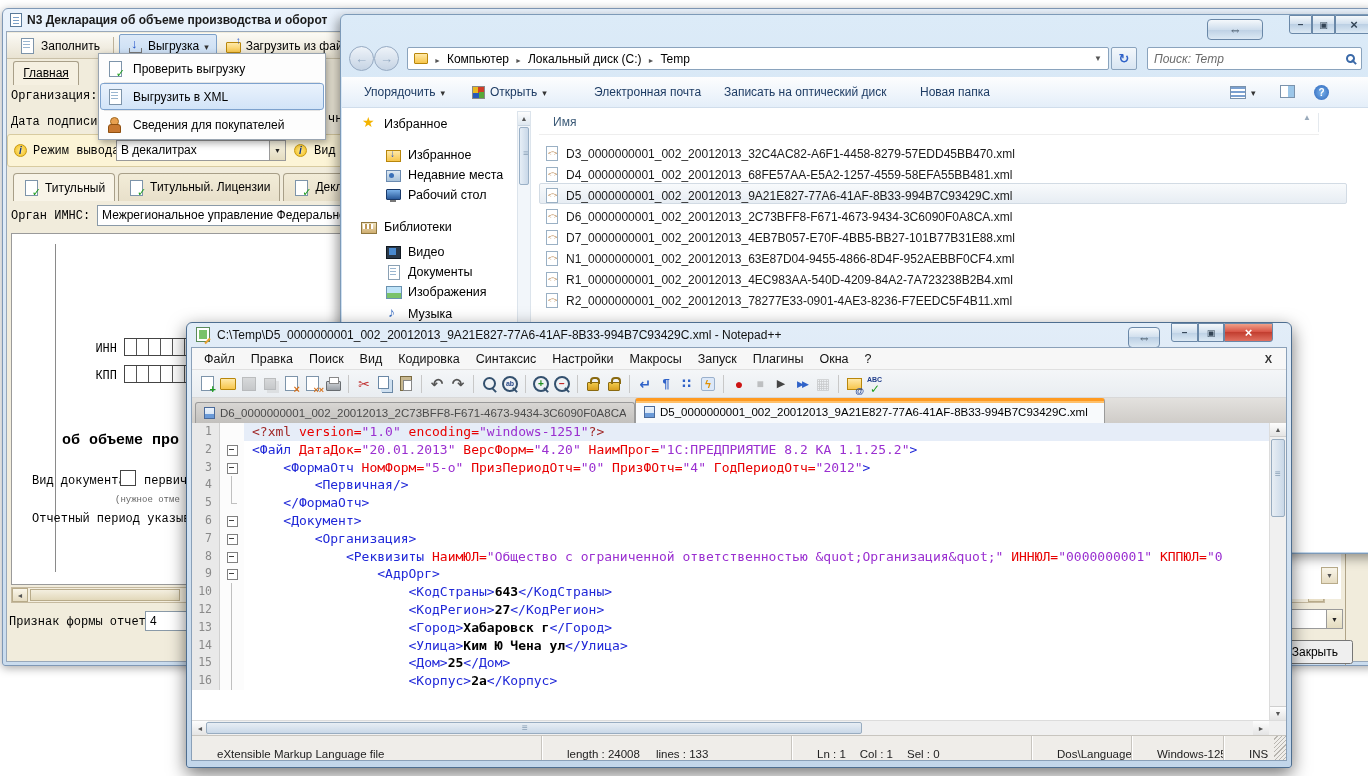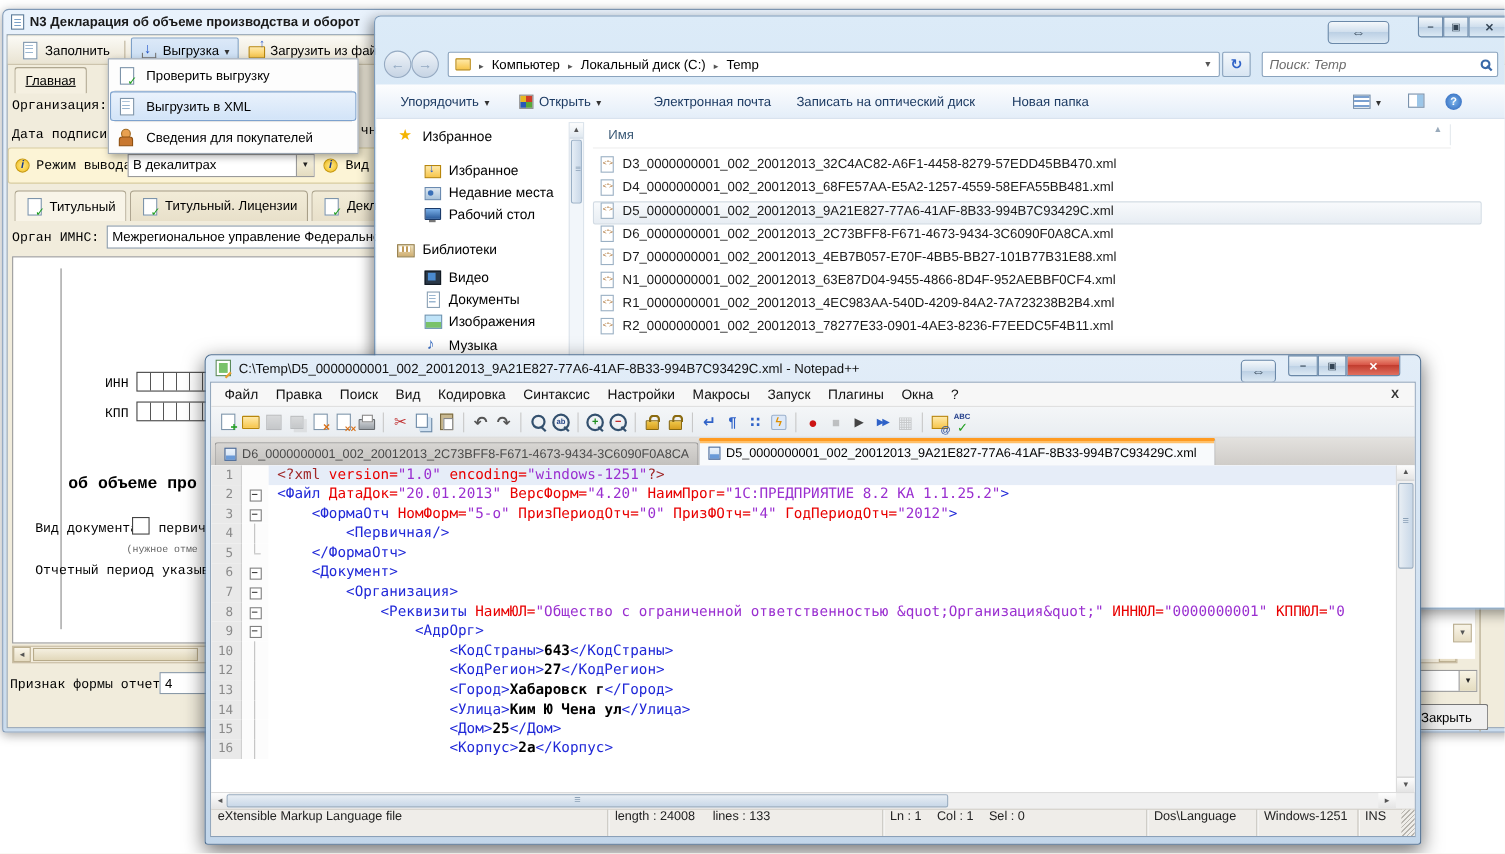--- a/index.html
+++ b/index.html
@@ -102,21 +102,21 @@
 .sic-pictures-icon::before{content:"";position:absolute;left:1px;top:2px;width:14px;height:11px;background:linear-gradient(#bfe3f8 55%,#79c26a 55%);border:1px solid #6a92b0;}
 .sic-music-icon::before{content:"♪";color:#3b6fc4;font-size:14px;position:absolute;left:3px;top:-2px;}
 .sidescroll{position:absolute;left:176px;top:96px;width:14px;height:442px;background:#f2f6fa;border:1px solid #dce4ec;}
 .scrbtn{height:14px;display:flex;align-items:center;justify-content:center;font-size:7px;color:#555;background:linear-gradient(#fdfdfd,#dfe8f0);border-bottom:1px solid #c8d4e0;}
 .sthumb{position:absolute;left:1px;right:1px;top:15px;height:58px;background:linear-gradient(90deg,#e6eef6,#c9d8e8);border:1px solid #9ab0c6;border-radius:2px;}
 .sthumb::after{content:"≡";position:absolute;left:3px;top:20px;color:#8aa0b6;font-size:9px;}
 .listhdr{position:absolute;left:198px;top:96px;width:780px;height:24px;border-bottom:1px solid #eee;color:#3b5a77;font-size:12px;}
 .listhdr .sort-caret{position:absolute;right:8px;top:2px;color:#9ab;font-size:8px;}
 .listhdr .hline{position:absolute;right:0;top:2px;bottom:2px;width:1px;background:#e4e9ee;}
 #exp-files{position:absolute;left:198px;top:126px;width:808px;}
-.frow{display:flex;align-items:flex-start;height:21px;gap:8px;padding-left:6px;font-size:12px;color:#1a1a1a;border:1px solid transparent;border-radius:2px;}
+.frow{display:flex;align-items:flex-end;height:21px;gap:8px;padding-left:6px;font-size:12px;color:#1a1a1a;border:1px solid transparent;border-radius:2px;}
 .frow.sel{background:linear-gradient(#f8fafc,#e7edf3);border:1px solid #d2dbe4;}
 .xicon{width:12px;height:15px;background:#fff;border:1px solid #9ab0c4;position:relative;flex:0 0 12px;}
 .xicon::after{content:'<">';font-size:6px;color:#a86a28;position:absolute;top:3px;left:1px;}
 .fname{white-space:nowrap;}
 
 .wcgroup{position:absolute;display:flex;}
 .wc{height:19px;display:flex;align-items:center;justify-content:center;background:linear-gradient(#f4f8fb,#cfdeed 50%,#bcd0e4 50%,#dce9f4);border:1px solid #6a88a8;color:#345;font-size:10px;}
 .wc-swap{border-radius:4px;width:56px;height:21px;}
 .wc-swap::before{content:"⇔";font-size:13px;}
 .wc-min{width:23px;border-radius:0 0 0 3px;}
@@ -201,21 +201,21 @@
 .nvscroll .scrbtn{background:linear-gradient(#fdfdfd,#e4e4e4);border-bottom:1px solid #cecece;}
 .nvthumb{position:absolute;left:1px;right:1px;top:16px;height:78px;background:linear-gradient(90deg,#e8eef4,#c9d8e8);border:1px solid #98acc0;border-radius:2px;}
 .nvthumb::after{content:"≡";position:absolute;left:3px;top:28px;color:#8aa0b6;font-size:10px;}
 .nhscroll{height:15px;background:#f0f0f0;border-top:1px solid #dcdcdc;position:relative;}
 .nh-left,.nh-right{position:absolute;top:0;width:16px;height:14px;display:flex;align-items:center;justify-content:center;font-size:7px;color:#555;background:linear-gradient(#fdfdfd,#e4e4e4);}
 .nh-left{left:0;}
 .nh-right{right:17px;}
 .nhthumb{position:absolute;left:14px;top:1px;width:656px;height:12px;background:linear-gradient(#e8eef4,#c9d8e8);border:1px solid #98acc0;border-radius:2px;}
 .nhthumb::after{content:"≡";position:absolute;left:315px;top:-1px;color:#8aa0b6;font-size:10px;}
 .nstatus{height:25px;background:#efede9;border-top:1px solid #c8c5bf;display:flex;align-items:center;font-size:11.5px;color:#222;}
-.nseg{height:100%;display:flex;align-items:flex-start;padding:0 6px;border-left:1px solid #c8c5bf;box-shadow:inset 1px 0 0 #fff;gap:16px;white-space:nowrap;overflow:hidden;}
+.nseg{height:100%;display:flex;align-items:flex-end;padding:0 25px;border-left:1px solid #c8c5bf;box-shadow:inset 1px 0 0 #fff;gap:16px;white-space:nowrap;overflow:hidden;}
 .nseg:first-child{border-left:none;box-shadow:none;flex:1;}
 .grip{width:12px;height:100%;background:repeating-linear-gradient(135deg,#efede9 0 2px,#b8b5af 2px 3px);}
 </style>
 </head>
 <body>
 
 <div id="canvas">
 
   <div class="win" id="win1c">
     <span class="ic-1cdoc"></span>

